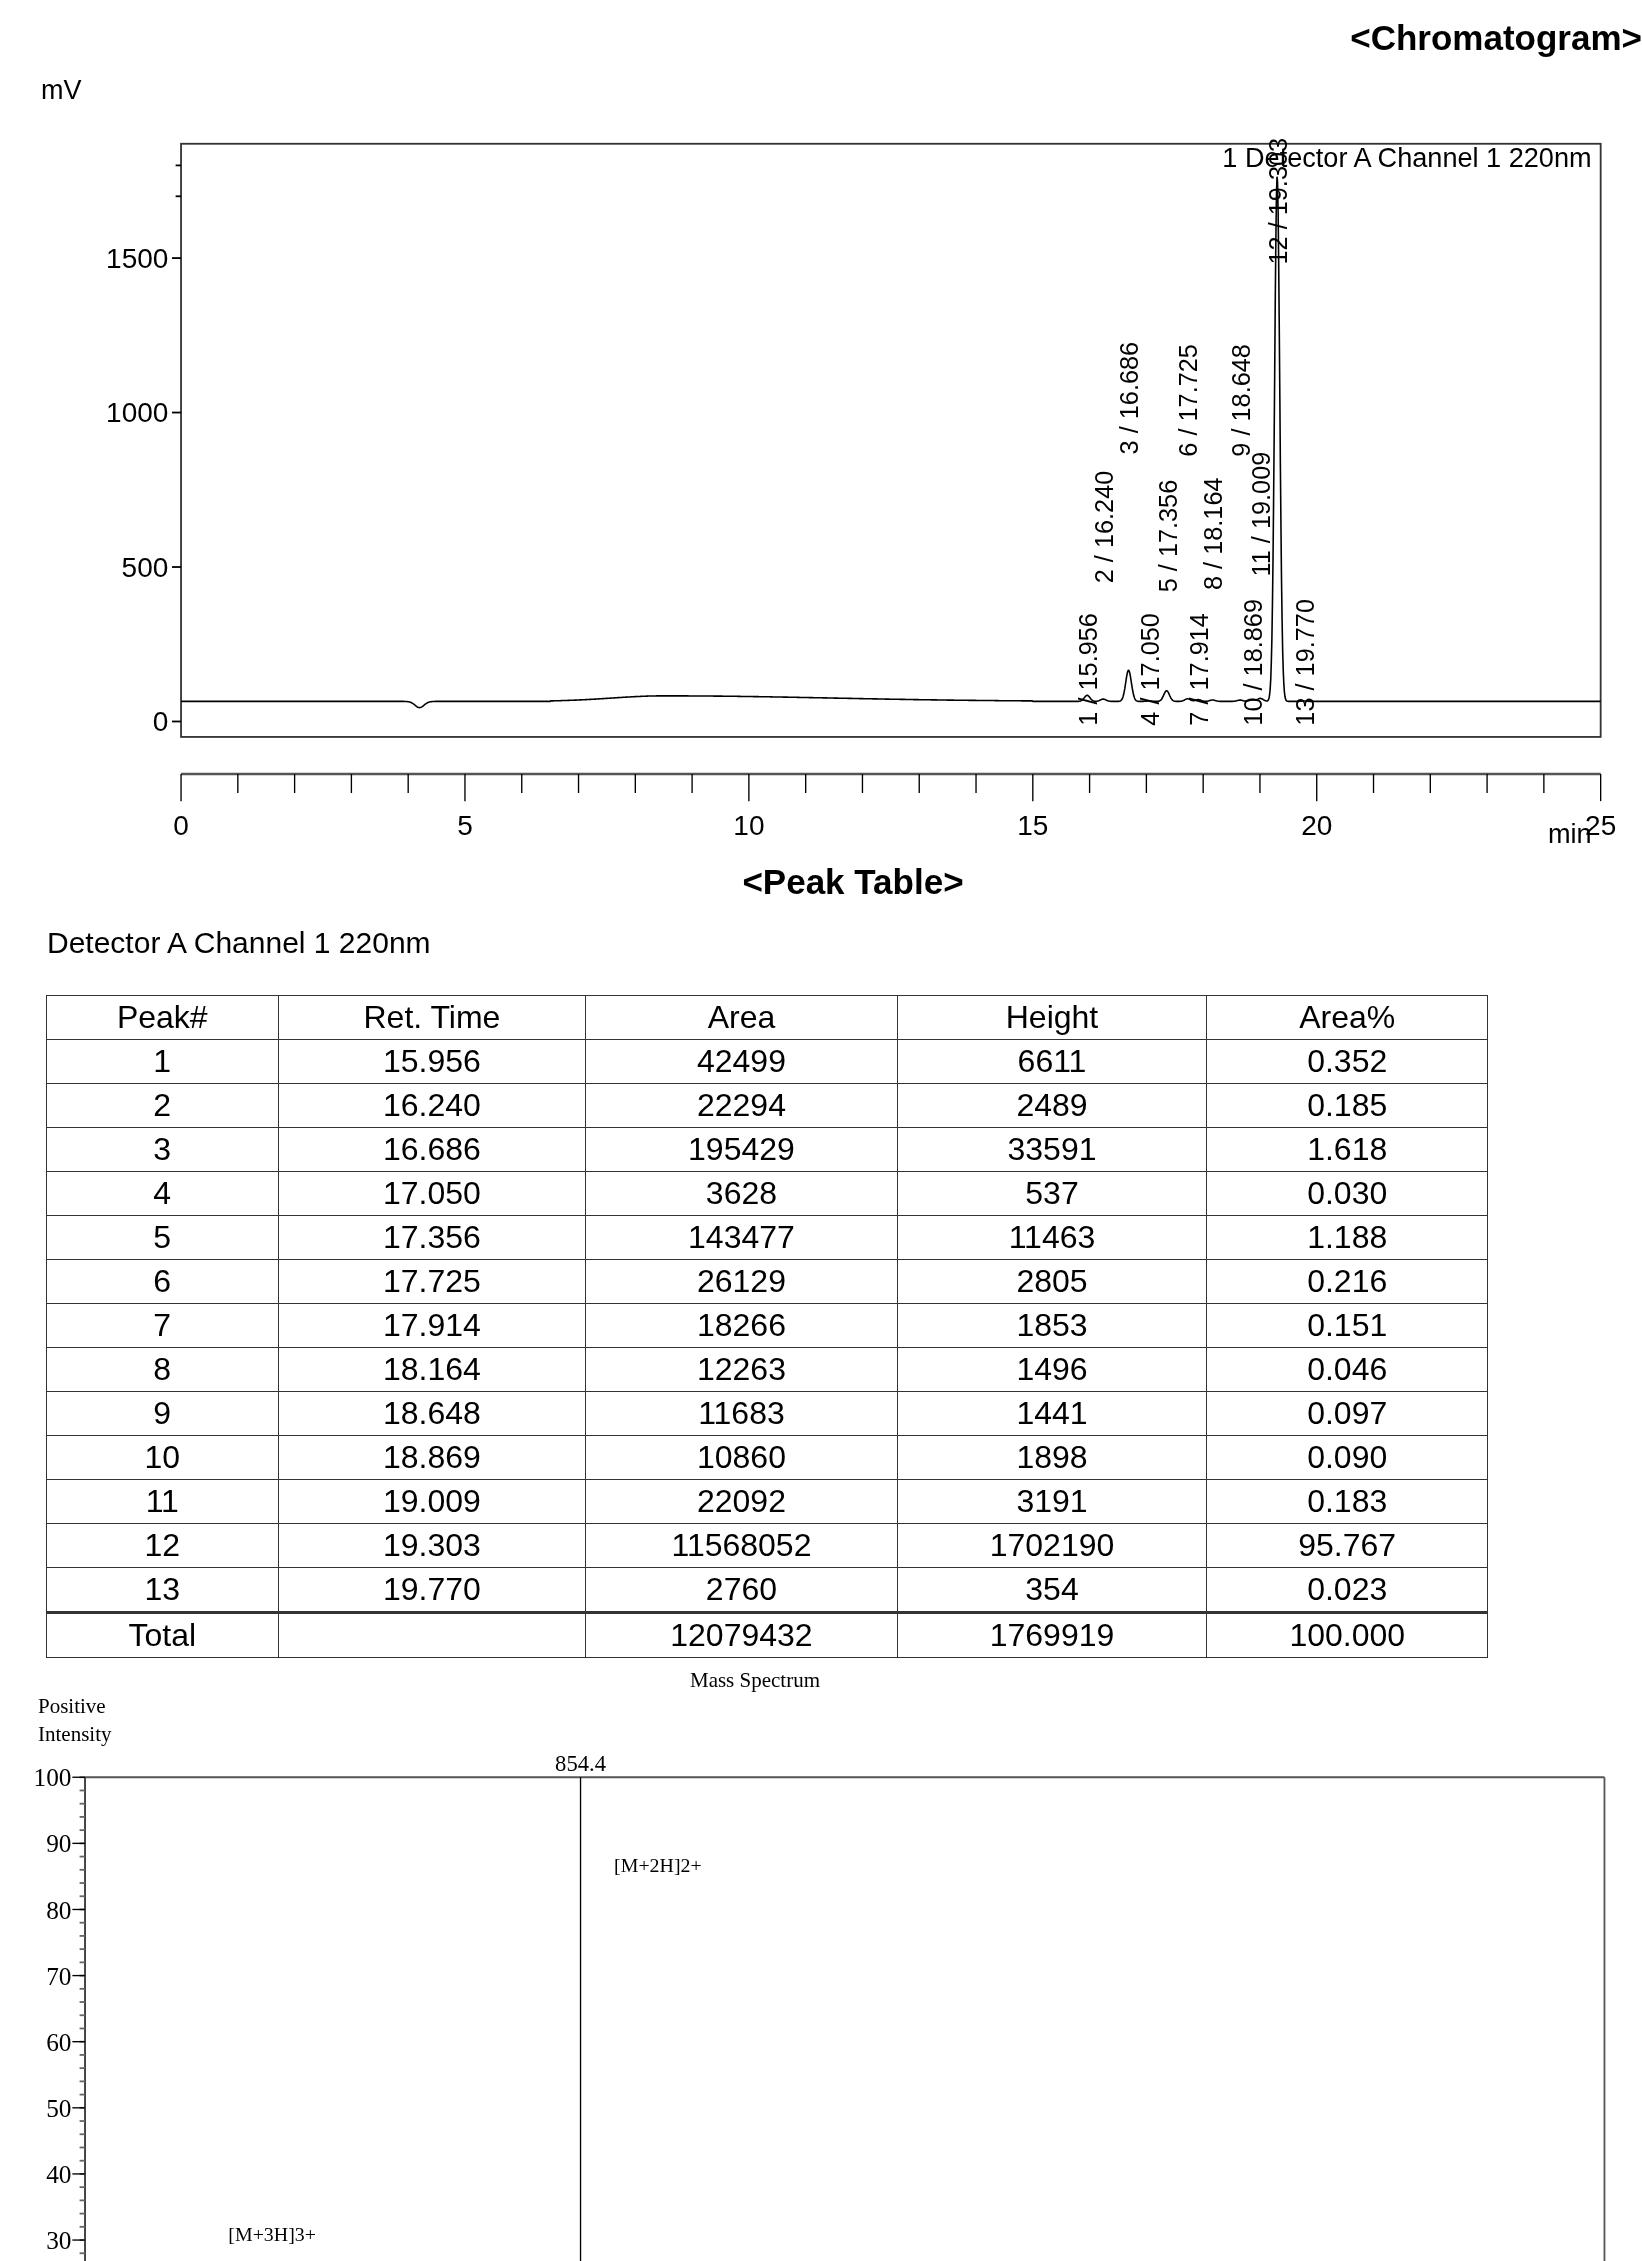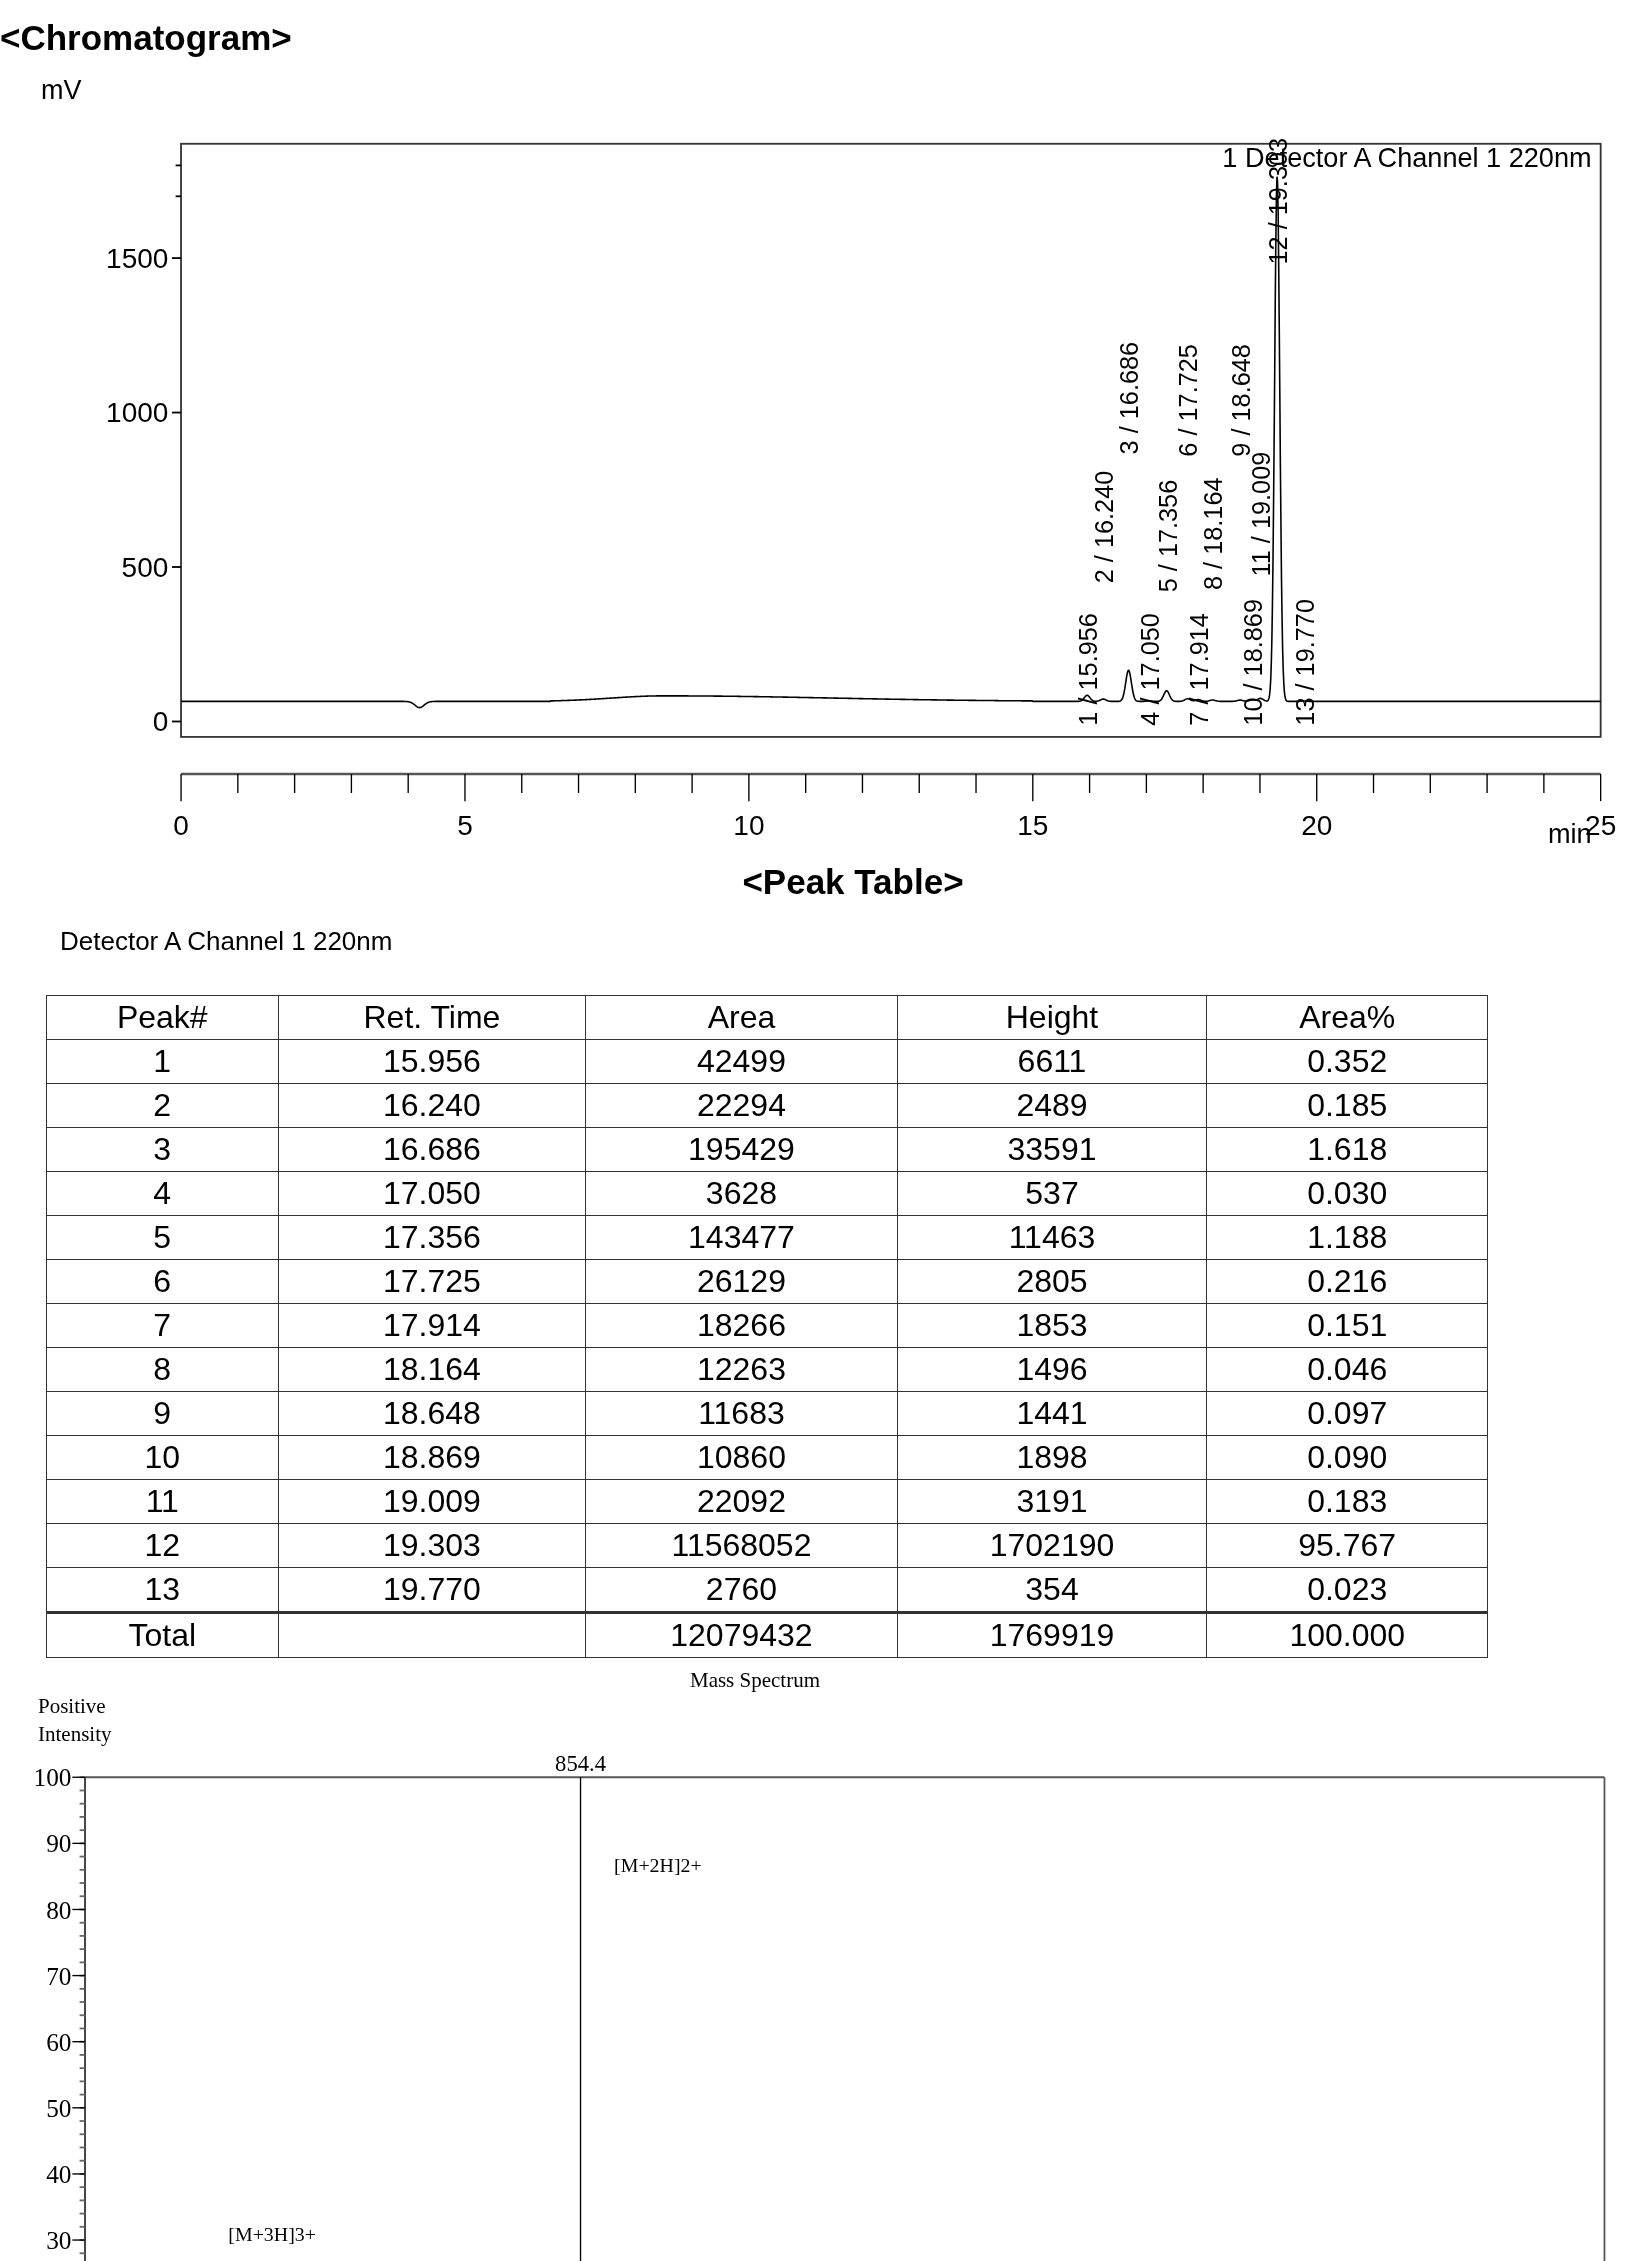--- a/index.html
+++ b/index.html
@@ -7,21 +7,21 @@
   .sans { font-family: "Liberation Sans", sans-serif; }
   .serif { font-family: "Liberation Serif", serif; }
   .abs { position:absolute; }
   svg text { fill:#000; }
   #peak-table { position:absolute; left:46px; top:959px; width:1442px; border-collapse:collapse; font-family:"Liberation Sans", sans-serif; font-size:32px;margin-top:36px; }
   #peak-table th, #peak-table td { border:1.8px solid #333; text-align:center; font-weight:normal; height:43px; padding:0; }
 </style>
 </head>
 <body>
 
-<div class="abs sans" style="left:0; width:1642px; top:18px; text-align:left; font-size:35px; font-weight:bold;">&lt;Chromatogram&gt;</div>
+<div class="abs sans" style="left:0; width:1642px; top:18px; text-align:right; font-size:35px; font-weight:bold;">&lt;Chromatogram&gt;</div>
 <div class="abs sans" style="left:41px; top:75px; font-size:27px;">mV</div>
 
 <svg id="chrom-svg" class="abs sans" style="left:0; top:0;" width="1642" height="859" xmlns="http://www.w3.org/2000/svg" viewBox="0 0 3631 1900">
   <g id="chrom-axes">
       <rect x="400" y="318" width="3140" height="1312" fill="none" stroke="#333" stroke-width="4"></rect>
       <line x1="400" y1="1712" x2="3540" y2="1712" stroke="#555" stroke-width="6"></line>
       <line x1="400" y1="1712" x2="400" y2="1772" stroke="#000" stroke-width="3"></line>
       <line x1="525.6" y1="1712" x2="525.6" y2="1754" stroke="#000" stroke-width="3"></line>
       <line x1="651.2" y1="1712" x2="651.2" y2="1754" stroke="#000" stroke-width="3"></line>
       <line x1="776.8" y1="1712" x2="776.8" y2="1754" stroke="#000" stroke-width="3"></line>
@@ -80,21 +80,21 @@
       <text x="2791.9464" y="1605" font-size="56" transform="rotate(-90 2791.9464 1605)">10 / 18.869</text>
       <text x="2809.5304" y="1275" font-size="56" transform="rotate(-90 2809.5304 1275)">11 / 19.009</text>
       <text x="2846.4568" y="585" font-size="56" transform="rotate(-90 2846.4568 585)">12 / 19.303</text>
       <text x="2905.1119999999996" y="1605" font-size="56" transform="rotate(-90 2905.1119999999996 1605)">13 / 19.770</text>
     </g>
   <text x="3520" y="370" text-anchor="end" font-size="60">1 Detector A Channel 1 220nm</text>
   <text x="3520" y="1865" text-anchor="end" font-size="60">min</text>
 </svg>
 
 <div class="abs sans" style="left:0; width:1642px; top:862px; text-align:center; font-size:35px; font-weight:bold;margin-left:32px;">&lt;Peak Table&gt;</div>
-<div class="abs sans" style="left:60px; top:926px; font-size:26px;text-align:center;">Detector A Channel 1 220nm</div>
+<div class="abs sans" style="left:47px; top:926px; font-size:30px;text-align:center;">Detector A Channel 1 220nm</div>
 
 <table id="peak-table">
   <thead>
     <tr>
       <th style="width:242px">Peak#</th>
       <th style="width:324px">Ret. Time</th>
       <th style="width:324px">Area</th>
       <th style="width:324px">Height</th>
       <th style="width:293px">Area%</th>
     </tr>

